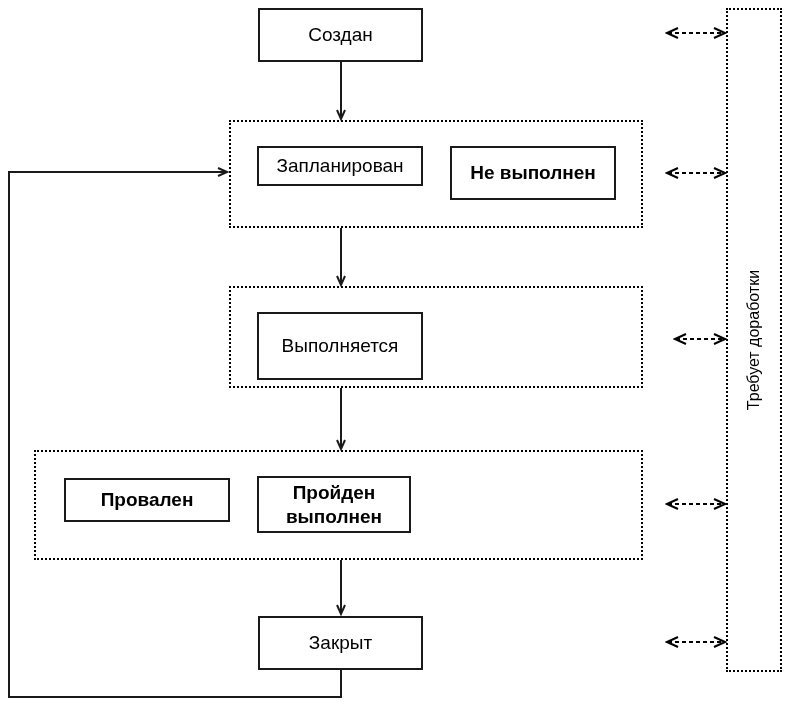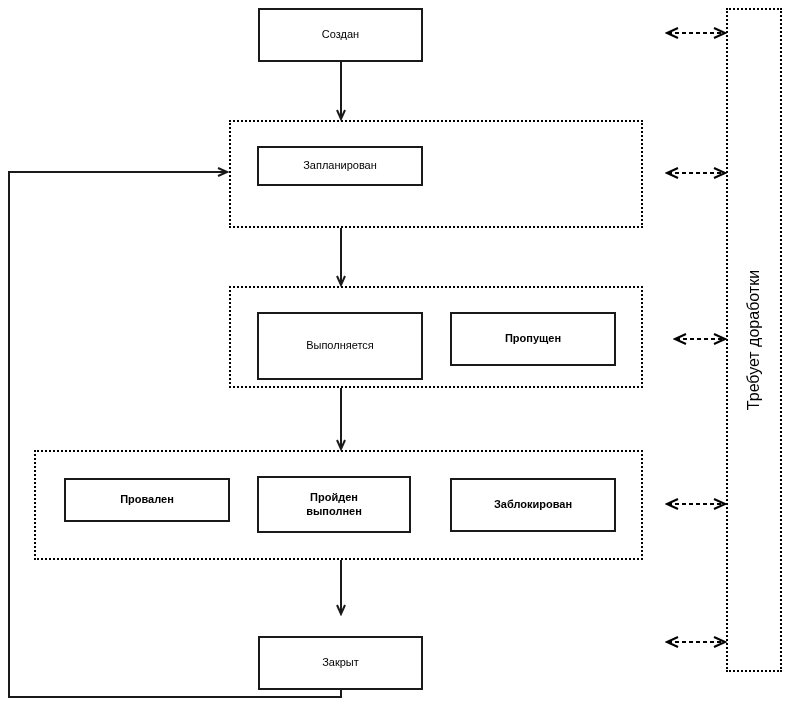--- a/index.html
+++ b/index.html
@@ -27,21 +27,21 @@
   }
   .node {
     position: absolute;
     box-sizing: border-box;
     border: 2px solid #1a1a1a;
     background: #ffffff;
     display: flex;
     align-items: center;
     justify-content: center;
     text-align: center;
-    font-size: 11px;
+    font-size: 19px;
     color: #000000;
     line-height: 1.25;
   }
   .node.bold {
     font-weight: bold;
   }
   .group {
     position: absolute;
     box-sizing: border-box;
     border: 2px dotted #000000;
@@ -99,33 +99,32 @@
   </svg>
 
   <div class="group" style="left:229px; top:120px; width:414px; height:108px;"></div>
   <div class="group" style="left:229px; top:286px; width:414px; height:102px;"></div>
   <div class="group" style="left:34px; top:450px; width:609px; height:110px;"></div>
 
   <div class="node" style="left:258px; top:8px; width:165px; height:54px;">Создан</div>
 
   <div class="node" style="left:257px; top:146px; width:166px; height:40px;">Запланирован</div>
 
+  <div class="node bold" style="left:450px; top:146px; width:166px; height:54px;">Не выполнен</div>
 
   <div class="node" style="left:257px; top:312px; width:166px; height:68px;">Выполняется</div>
 
-  <div class="node bold" style="left:450px; top:312px; width:166px; height:54px;">Пропущен</div>
 
   <div class="node bold" style="left:64px; top:478px; width:166px; height:44px;">Провален</div>
 
   <div class="node bold" style="left:257px; top:476px; width:154px; height:57px; flex-direction:column;">
     <span>Пройден</span>
     <span>выполнен</span>
   </div>
 
-  <div class="node bold" style="left:450px; top:478px; width:166px; height:54px;">Заблокирован</div>
 
-  <div class="node" style="left:258px; top:616px; width:165px; height:54px;margin-top:20px;">Закрыт</div>
+  <div class="node" style="left:258px; top:616px; width:165px; height:54px;">Закрыт</div>
 
   <div class="sidebar" style="left:726px; top:8px; width:56px; height:664px;">
     <span class="sidebar-label">Требует доработки</span>
   </div>
 
 </div>
 
 </body></html>

